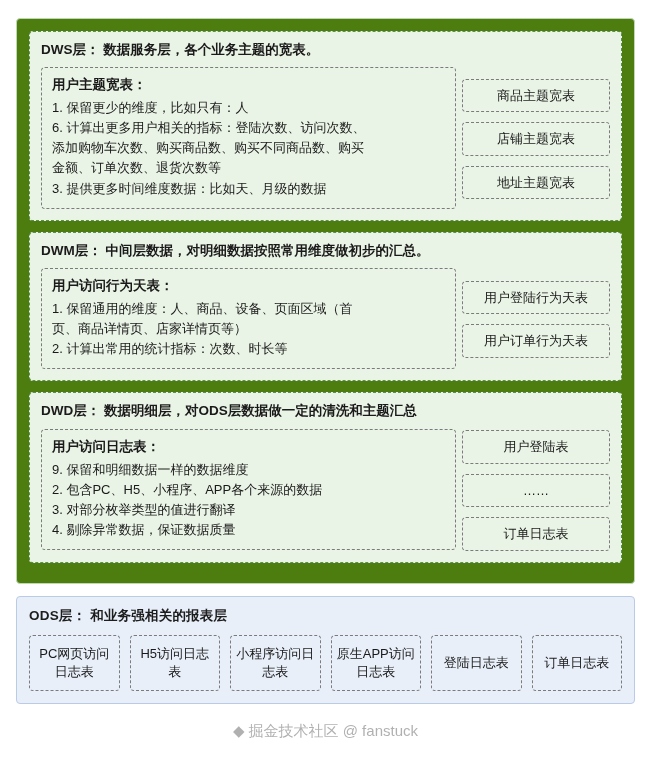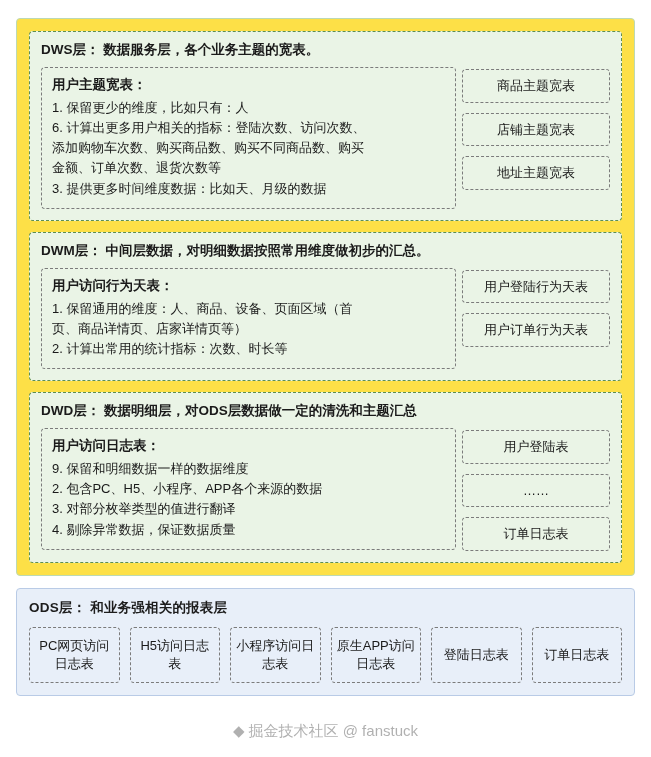--- a/index.html
+++ b/index.html
@@ -29,21 +29,21 @@
     box-sizing: border-box;
     border-radius: 4px;
     padding: 10px 12px 12px 12px;
     margin-bottom: 12px;
   }
   .layer-app {
     background: #fdf6e3;
     border: 1px solid #e8d9a0;
   }
   .layer-mid {
-    background: #fde047;
+    background: #4d7c0f;
     border: 1px solid #bcd9b4;
     padding: 12px 12px 12px 12px;
   }
   .layer-ods {
     background: #e8eff9;
     border: 1px solid #b9cbe6;
   }
 
   .layer-title {
     font-size: 13.5px;
@@ -77,30 +77,30 @@
 
   
   .sub {
     box-sizing: border-box;
     border: 1px dashed #5c8f52;
     border-radius: 4px;
     background: #eaf4e6;
     padding: 9px 11px 11px 11px;
     margin-bottom: 11px;
   }
-  .sub:last-child { margin-bottom: 0; }
+  .sub:last-child { margin-bottom: 8px; }
   .sub-title {
     font-size: 13.5px;
     font-weight: bold;
     margin-bottom: 8px;
   }
   .sub-body {
     display: flex;
     gap: 6px;
-    align-items: flex-start;
+    align-items: center;
   }
   .sub-left {
     flex: 1 1 auto;
     border: 1px dashed #7b7b7b;
     border-radius: 4px;
     padding: 8px 10px 9px 10px;
     min-width: 0;
   }
   .detail-title {
     font-weight: bold;

